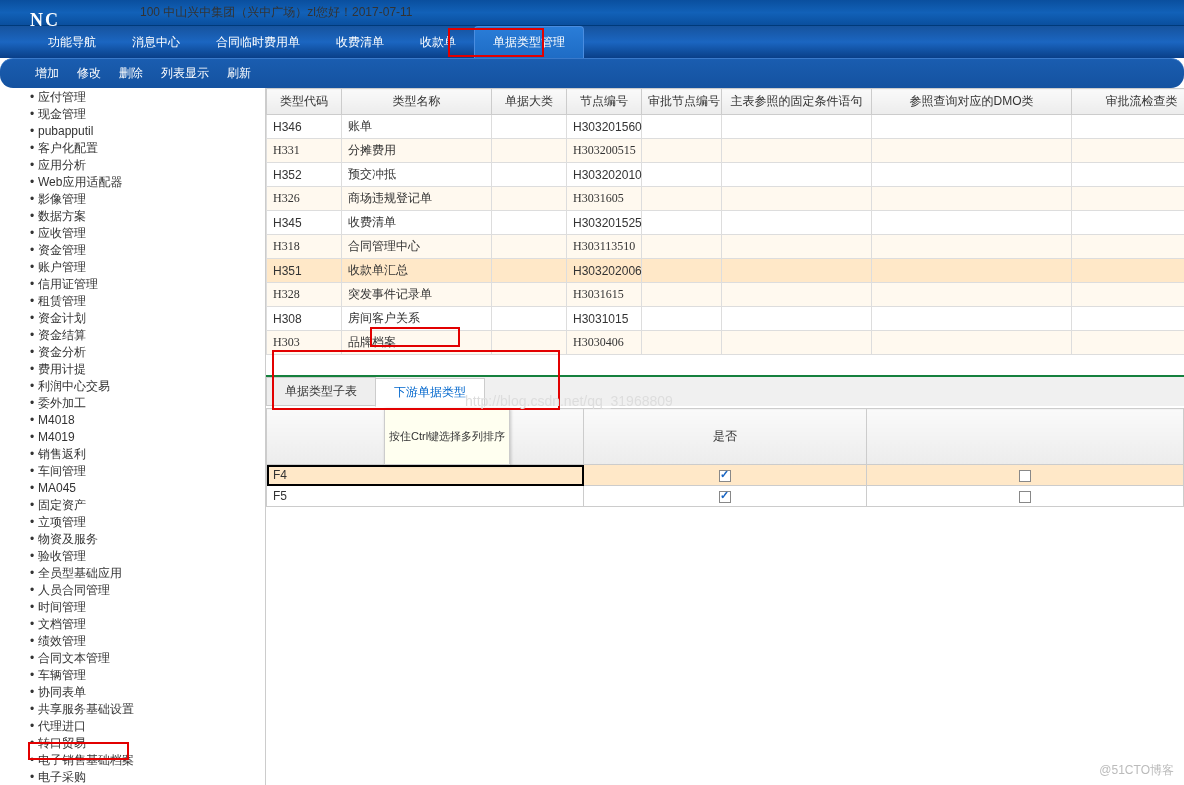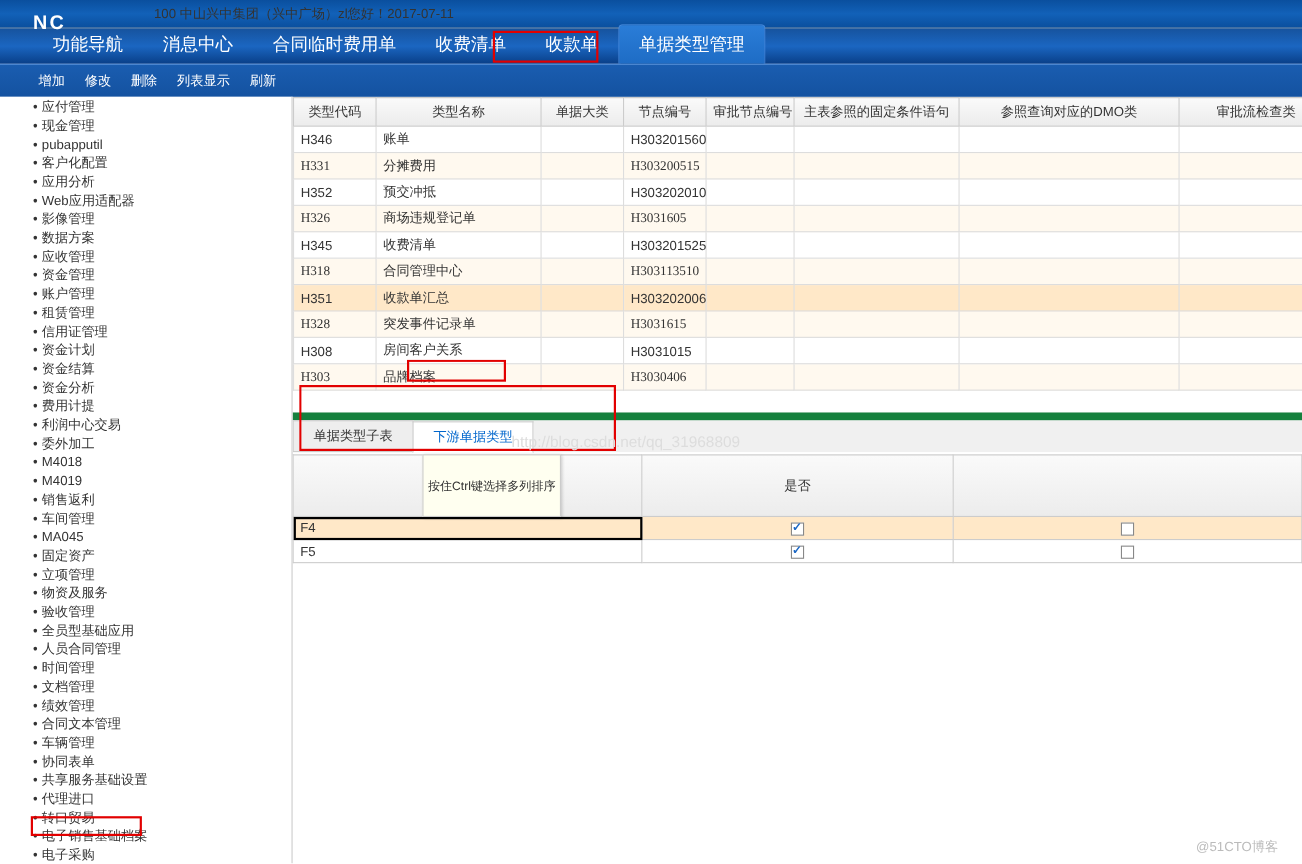--- a/index.html
+++ b/index.html
@@ -1,59 +1,59 @@
 <!DOCTYPE html>
 <html><head>
 <meta charset="utf-8">
 <style>
 * { margin: 0; padding: 0; box-sizing: border-box; font-family: "Microsoft YaHei", SimSun, Arial, sans-serif; }
 body { background: #fff; font-size: 12px; color: #333; overflow: hidden; width: 1184px; height: 785px; position: relative; }
 
 .header { background: linear-gradient(to bottom, #0a4f9e 0%, #1261b8 50%, #0a4f9e 100%); height: 26px; display: flex; align-items: center; padding-left: 30px; border-bottom: 1px solid #003a7a; }
-.logo { color: #fff; font-weight: bold; font-size: 18px; letter-spacing: 2px; margin-right: 80px; font-family: Liberation Sans, sans-serif; margin-top: 16px; }
+.logo { color: #fff; font-weight: bold; font-size: 18px; letter-spacing: 2px; margin-right: 80px; font-family: Liberation Serif, serif; margin-top: 16px; }
 
 .main-tabs { background: linear-gradient(to bottom, #16539e 0%, #1b66c1 50%, #093f88 100%); height: 32px; display: flex; align-items: flex-end; padding-left: 30px; }
-.main-tab { color: #fff; padding: 7px 18px; cursor: pointer; font-size: 16px; }
+.main-tab { color: #fff; padding: 7px 18px; cursor: pointer; font-size: 12px; }
 .main-tab.active { background: linear-gradient(to bottom, #2a7dd8 0%, #1e6cc5 100%); border-top-left-radius: 4px; border-top-right-radius: 4px; border: 1px solid #4a8de0; border-bottom: none; }
 
-.toolbar { background: linear-gradient(to bottom, #1a5db0 0%, #1452a0 100%); height: 30px; display: flex; align-items: center; padding-left: 35px; gap: 18px; border-top: 1px solid #3a7acb; }
+.toolbar { background: linear-gradient(to bottom, #1a5db0 0%, #1452a0 100%); height: 30px; display: flex; align-items: center; padding-left: 35px; gap: 18px; border-top: 1px solid #3a7acb; border-radius: 13px; }
 .toolbar-btn { color: #fff; cursor: pointer; font-size: 12px; }
 
 .content { display: flex; height: calc(785px - 88px); }
 .sidebar { width: 266px; border-right: 1px solid #ccc; overflow-y: auto; background: #fff; }
 .tree-item { padding: 1.5px 5px 1.5px 38px; position: relative; color: #333; cursor: pointer; line-height: 14px; white-space: nowrap; }
 .tree-item::before { content: "•"; position: absolute; left: 30px; color: #333; }
 
 .main-area { flex: 1; display: flex; flex-direction: column; overflow: hidden; }
 
 .table-wrap { overflow: auto; flex-shrink: 0; }
 table { border-collapse: collapse; width: 100%; table-layout: fixed; }
 th { background: linear-gradient(to bottom, #fafafa, #ececec); border: 1px solid #ccc; padding: 4px 6px; font-weight: normal; text-align: center; font-size: 12px; white-space: nowrap; }
 td { border: 1px solid #ddd; padding: 3px 6px; font-size: 12px; white-space: nowrap; background: #fff; }
 tr.row-alt td { background: #fff9ef; font-family: Liberation Serif, serif; }
 tr.row-sel td { background: #ffe8c8; }
 
-.sub-tabs { display: flex; background: #f0f0f0; border-top: 7px solid #15803d; margin-top: 20px; }
+.sub-tabs { display: flex; background: #f0f0f0; border-top: 2px solid #15803d; margin-top: 20px; }
 .sub-tab { padding: 5px 18px; border: 1px solid #ccc; background: #eee; cursor: pointer; margin-right: -1px; }
 .sub-tab.active { background: #fff; border-bottom-color: #fff; color: #0066cc; position: relative; top: 1px; }
 
 .sub-table-wrap { margin-top: 2px; }
 .sub-table { border-collapse: collapse; }
 .sub-table th { background: linear-gradient(to bottom, #fafafa, #ececec); border: 1px solid #ccc; padding: 19px 6px; font-weight: normal; text-align: center; }
 .sub-table td { border: 1px solid #ccc; padding: 3px 6px; text-align: center; }
 .sub-table .cell-sel { background: #ffe8c8; outline: 2px solid #000; outline-offset: -2px; }
 .sub-table .row0 td { background: #ffe8c8; }
 .checkbox { width: 12px; height: 12px; border: 1px solid #888; display: inline-block; vertical-align: middle; background: #fff; position: relative; }
 .checkbox.checked::after { content: "✓"; color: #1a66c4; position: absolute; top: -3px; left: 0; font-size: 11px; font-weight: bold; }
 
 .hint-overlay { position: absolute; background: #fffff0; border: 1px solid #ccc; padding: 20px 4px; font-size: 11px; box-shadow: 1px 1px 3px rgba(0,0,0,0.2); }
 
 .highlight-red { position: absolute; border: 2px solid #e20000; pointer-events: none; }
 .watermark { position: absolute; color: #ddd; font-size: 14px; font-family: Arial; pointer-events: none; }
-.footer-mark { position: absolute; bottom: 6px; right: 22px; color: #bbb; font-size: 12px; }
+.footer-mark { position: absolute; bottom: 6px; right: 10px; color: #bbb; font-size: 12px; }
 
 ::-webkit-scrollbar { width: 16px; height: 16px; }
 ::-webkit-scrollbar-track { background: #f0f0f0; border: 1px solid #ddd; }
 ::-webkit-scrollbar-thumb { background: #cdcdcd; border: 1px solid #aaa; }
 </style>
 </head>
 <body>
 
 <div class="header">
   <span class="logo">NC</span>
@@ -83,22 +83,22 @@
       <div class="tree-item">现金管理</div>
       <div class="tree-item">pubapputil</div>
       <div class="tree-item">客户化配置</div>
       <div class="tree-item">应用分析</div>
       <div class="tree-item">Web应用适配器</div>
       <div class="tree-item">影像管理</div>
       <div class="tree-item">数据方案</div>
       <div class="tree-item">应收管理</div>
       <div class="tree-item">资金管理</div>
       <div class="tree-item">账户管理</div>
+      <div class="tree-item">信用证管理</div>
       <div class="tree-item">租赁管理</div>
-      <div class="tree-item">信用证管理</div>
       <div class="tree-item">资金计划</div>
       <div class="tree-item">资金结算</div>
       <div class="tree-item">资金分析</div>
       <div class="tree-item">费用计提</div>
       <div class="tree-item">利润中心交易</div>
       <div class="tree-item">委外加工</div>
       <div class="tree-item">M4018</div>
       <div class="tree-item">M4019</div>
       <div class="tree-item">销售返利</div>
       <div class="tree-item">车间管理</div>

